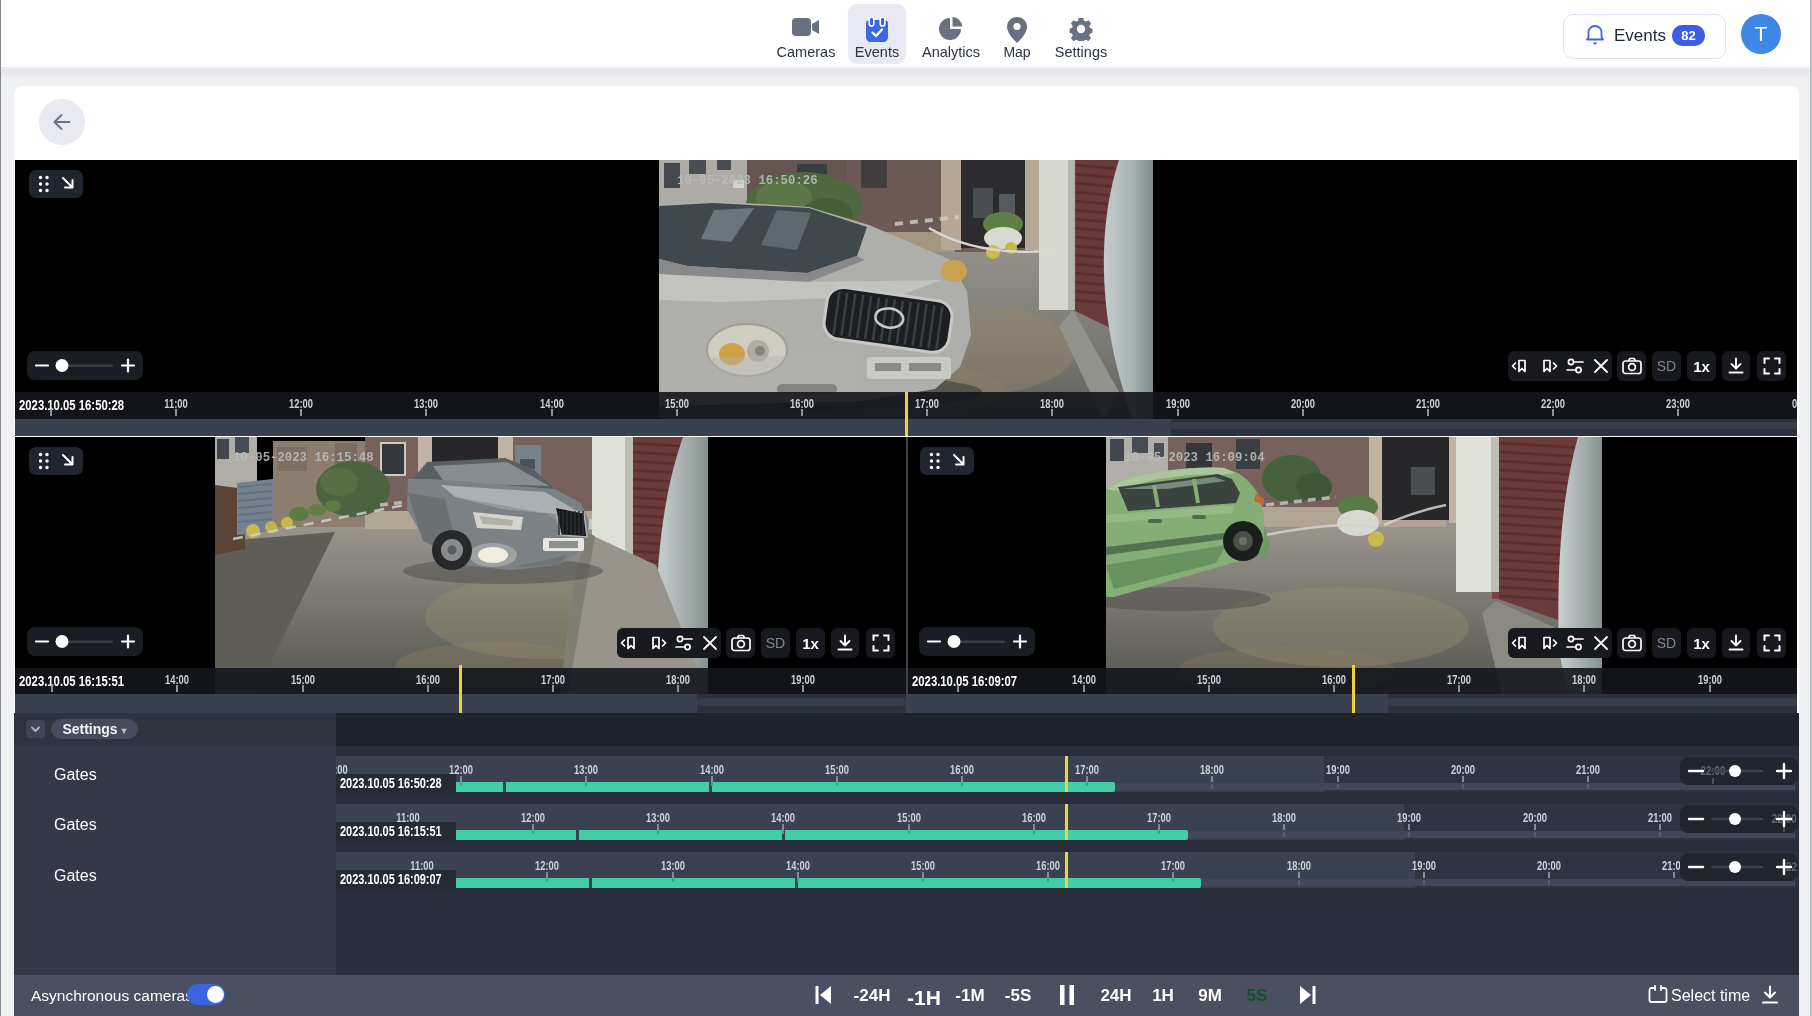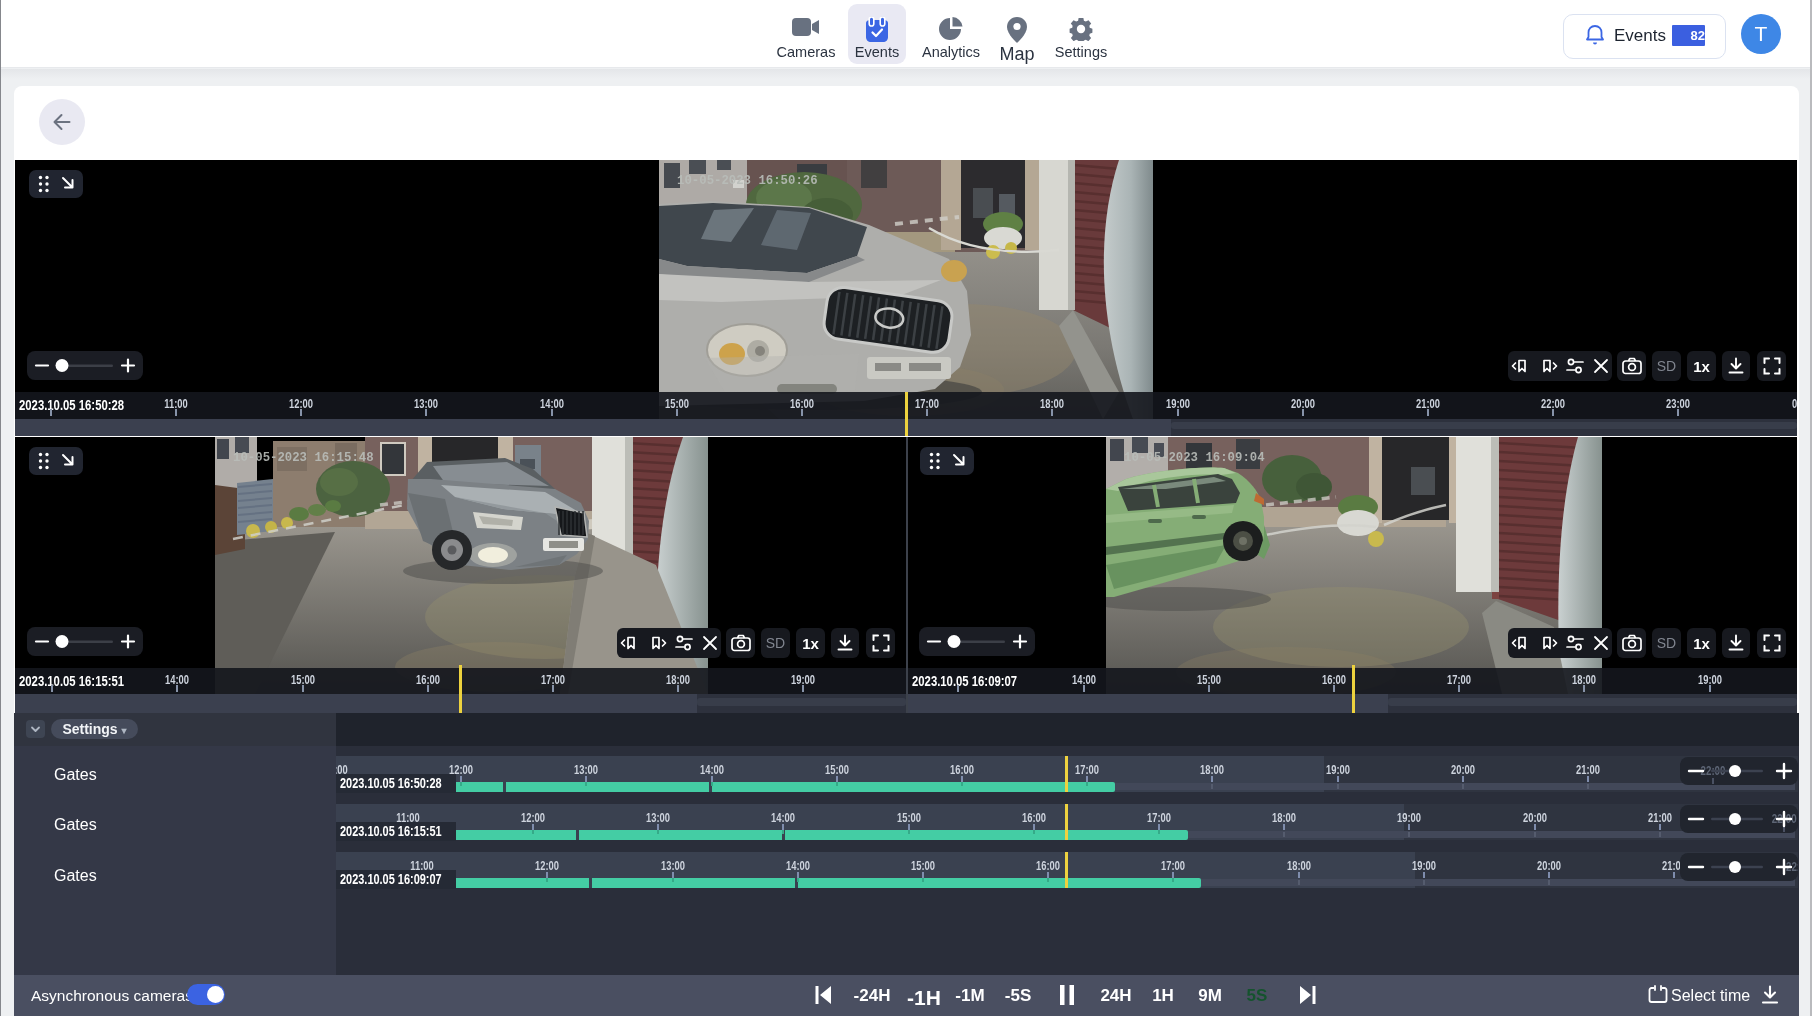--- a/index.html
+++ b/index.html
@@ -40,37 +40,37 @@
         <path d="M13.5 0 A10.5 10.5 0 0 1 23.5 9.5 L13.5 9.5 Z" fill="#687180"></path>
       </svg>
     </div>
 <div class="a" style="left:951px;top:44px;transform:translateX(-50%);font-size:14.5px;color:#2b3340">Analytics</div>
 <div class="a" style="left:1017px;top:17px;transform:translateX(-50%)">
       <svg width="22" height="26" viewBox="0 0 22 26">
         <path d="M11 0 C5 0 1 4.5 1 10 C1 17 11 26 11 26 C11 26 21 17 21 10 C21 4.5 17 0 11 0 Z" fill="#687180"></path>
         <circle cx="11" cy="9.5" r="3.6" fill="#fff"></circle>
       </svg>
     </div>
-<div class="a" style="left:1017px;top:44px;transform:translateX(-50%);font-size:18px;color:#2b3340">Map</div>
+<div class="a" style="left:1017px;top:44px;transform:translateX(-50%);font-size:14px;color:#2b3340">Map</div>
 <div class="a" style="left:1081px;top:17px;transform:translateX(-50%)">
       <svg width="24" height="24" viewBox="0 0 24 24">
         <path fill="#687180" d="M9.6 1h4.8l.5 2.8 1.9.8 2.7-1.4 2.7 3.2-1.8 2.3.3 2 2.7 1.1v4l-2.7 1-.4 1.9 1.8 2.4-2.7 3.1-2.6-1.4-1.9.7-.5 3H9.6l-.5-3-1.9-.7-2.6 1.4-2.7-3.1 1.8-2.4-.4-1.9-2.7-1v-4l2.7-1.1.3-2-1.8-2.3 2.7-3.2 2.7 1.4 1.9-.8z"></path>
         <circle cx="12" cy="12" r="4.2" fill="#fff"></circle>
       </svg>
     </div>
 <div class="a" style="left:1081px;top:44px;transform:translateX(-50%);font-size:14.5px;color:#2b3340">Settings</div>
 <div class="a" style="left:1563px;top:14px;width:163px;height:45px;background:#fff;border:1px solid #dbe2f1;border-radius:10px"></div>
 <div class="a" style="left:1585px;top:24px">
       <svg width="20" height="22" viewBox="0 0 20 22">
         <path d="M10 2 C6 2 3.5 5 3.5 8.5 L3.5 13 L2 15.5 L18 15.5 L16.5 13 L16.5 8.5 C16.5 5 14 2 10 2 Z" fill="none" stroke="#3b66e4" stroke-width="1.8" stroke-linejoin="round"></path>
         <path d="M8 18.5 a2 2 0 0 0 4 0" fill="#3b66e4"></path>
       </svg>
     </div>
 <div class="a" style="left:1614px;top:26px;font-size:17px;color:#1d2430">Events</div>
-<div class="a" style="left:1672px;top:25px;width:33px;height:21px;background:#3b5fe0;border-radius:1px;color:#fff;font-size:13px;font-weight:bold;text-align:right;line-height:21px">82</div>
+<div class="a" style="left:1672px;top:25px;width:33px;height:21px;background:#3b5fe0;border-radius:10px;color:#fff;font-size:13px;font-weight:bold;text-align:center;line-height:21px">82</div>
 <div class="a" style="left:1741px;top:14px;width:40px;height:40px;border-radius:50%;background:#3e87e6;color:#fff;font-size:21px;text-align:center;line-height:40px">T</div>
 <div class="a" style="left:39px;top:99px;width:46px;height:46px;border-radius:50%;background:#e9e9f2"></div>
 <svg class="a" style="left:51px;top:111px" width="22" height="22" viewBox="0 0 22 22">
       <path d="M10.5 4 L3.5 11 L10.5 18 M4 11 L18.5 11" stroke="#6b7280" stroke-width="2" fill="none" stroke-linecap="round" stroke-linejoin="round"></path>
     </svg>
 <div class="a" style="left:15px;top:160px;width:1782px;height:276px;background:#000;overflow:hidden"></div>
 <div class="a" style="left:659px;top:160px;width:494px;height:259px">
       <svg width="494" height="259" viewBox="0 0 494 259" preserveAspectRatio="none">
         <defs>
           <linearGradient id="g1a" x1="0" y1="0" x2="0" y2="1">

